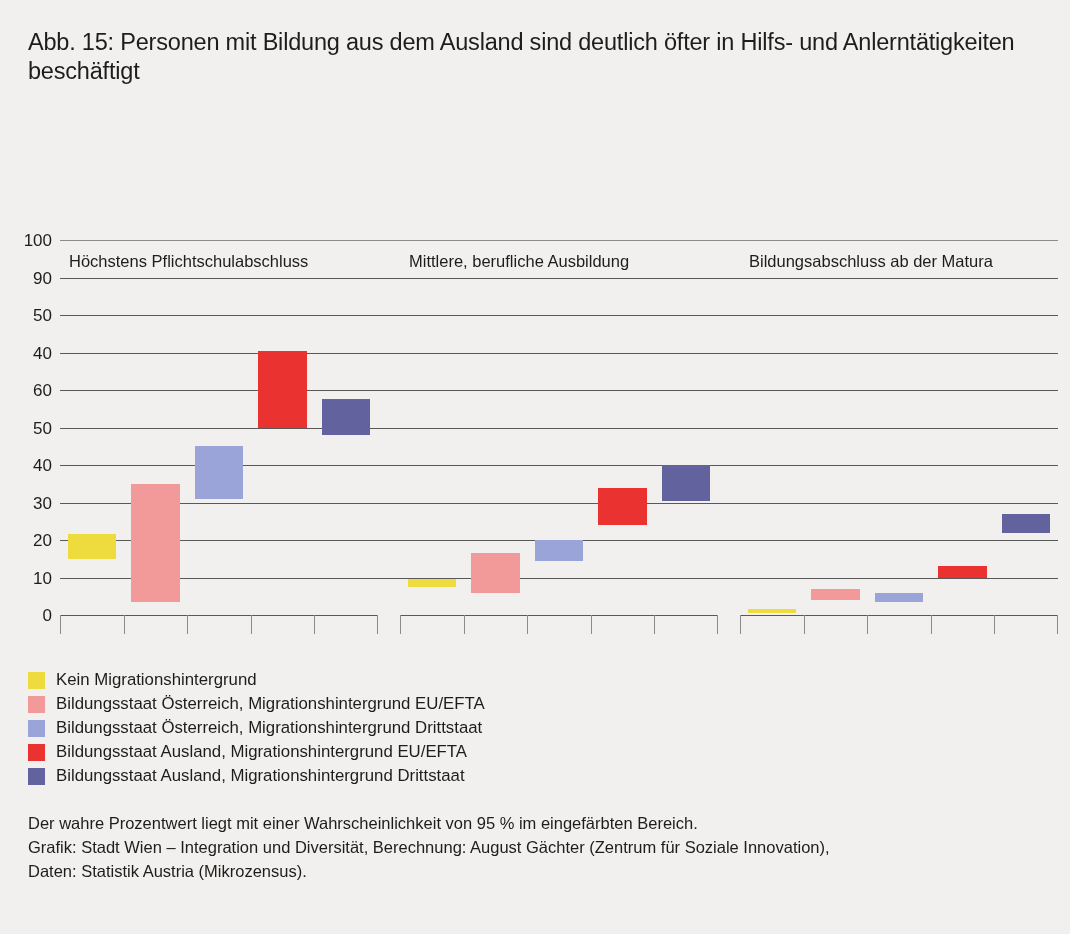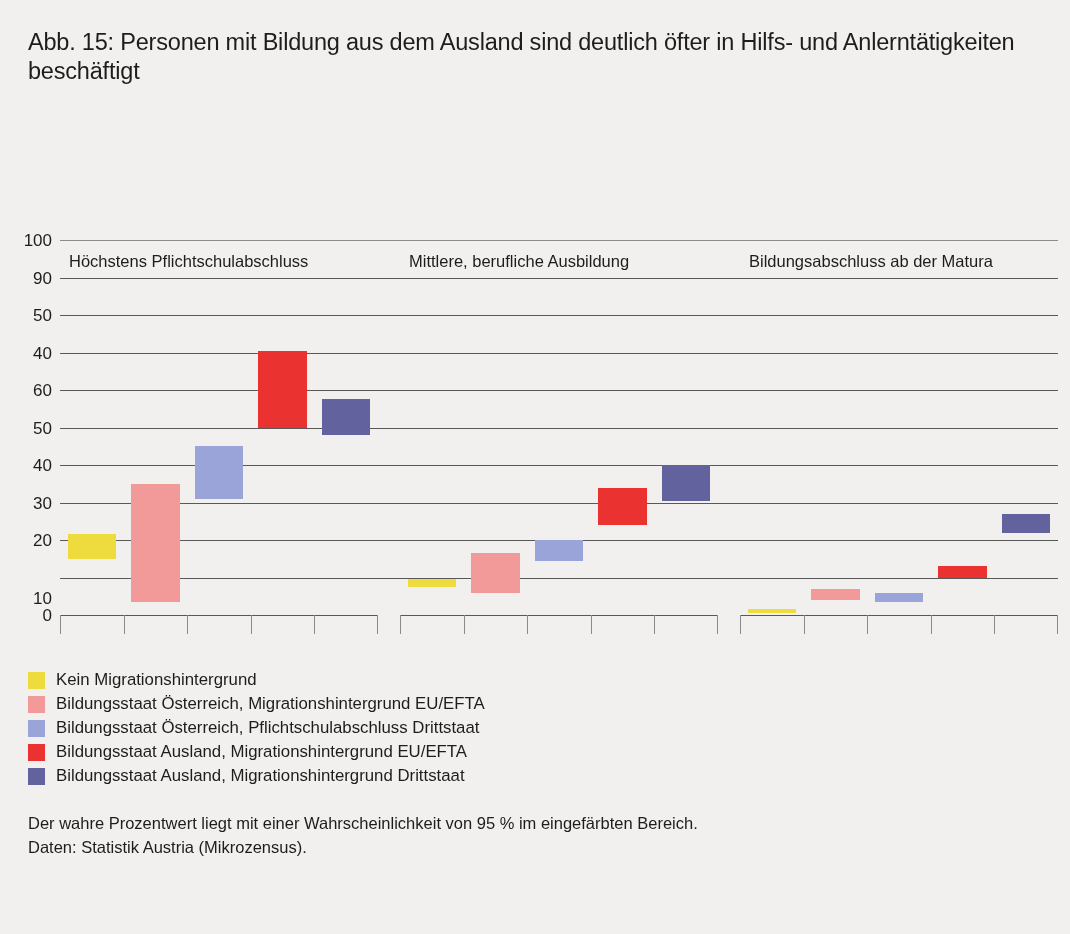--- a/index.html
+++ b/index.html
@@ -205,21 +205,21 @@
 
 <div class="page">
 
   <div class="title-block">
     <h1 class="fig-title">Abb. 15: Personen mit Bildung aus dem Ausland sind deutlich öfter in Hilfs- und Anlerntätigkeiten beschäftigt</h1>
   </div>
 
   <div class="chart">
     <div class="y-labels">
         <div class="y-label" style="top: 375px;">0</div>
-        <div class="y-label" style="top: 337.5px; margin-top: 20px;">10</div>
+        <div class="y-label" style="top: 337.5px;">10</div>
         <div class="y-label" style="top: 300px;">20</div>
         <div class="y-label" style="top: 262.5px; text-align: right;">30</div>
         <div class="y-label" style="top: 225px;">40</div>
         <div class="y-label" style="top: 187.5px;">50</div>
         <div class="y-label" style="top: 150px;">60</div>
         <div class="y-label" style="top: 112.5px;">40</div>
         <div class="y-label" style="top: 75px;">50</div>
         <div class="y-label" style="top: 37.5px;">90</div>
         <div class="y-label" style="top: 0px; margin-left: 8px;">100</div>
       </div>
@@ -335,30 +335,31 @@
       <div class="legend-row">
         <span class="legend-swatch" style="background: rgb(238, 219, 62);"></span>
         <span class="legend-label">Kein Migrationshintergrund</span>
       </div>
       <div class="legend-row">
         <span class="legend-swatch" style="background: rgb(242, 154, 154);"></span>
         <span class="legend-label">Bildungsstaat Österreich, Migrationshintergrund EU/EFTA</span>
       </div>
       <div class="legend-row">
         <span class="legend-swatch" style="background: rgb(154, 164, 216);"></span>
-        <span class="legend-label">Bildungsstaat Österreich, Pflichtschulabschluss Drittstaat</span>
+        <span class="legend-label">Bildungsstaat Österreich, Migrationshintergrund Drittstaat</span>
       </div>
       <div class="legend-row">
         <span class="legend-swatch" style="background: rgb(234, 51, 49);"></span>
         <span class="legend-label">Bildungsstaat Ausland, Migrationshintergrund EU/EFTA</span>
       </div>
       <div class="legend-row">
         <span class="legend-swatch" style="background: rgb(98, 98, 158);"></span>
         <span class="legend-label">Bildungsstaat Ausland, Migrationshintergrund Drittstaat</span>
       </div>
     </div>
 
   <div class="footnotes">
       <div class="footnote">Der wahre Prozentwert liegt mit einer Wahrscheinlichkeit von 95 % im eingefärbten Bereich.</div>
+      <div class="footnote">Grafik: Stadt Wien – Integration und Diversität, Berechnung: August Gächter (Zentrum für Soziale Innovation),</div>
       <div class="footnote">Daten: Statistik Austria (Mikrozensus).</div>
     </div>
 
 </div>
 
 </body></html>

